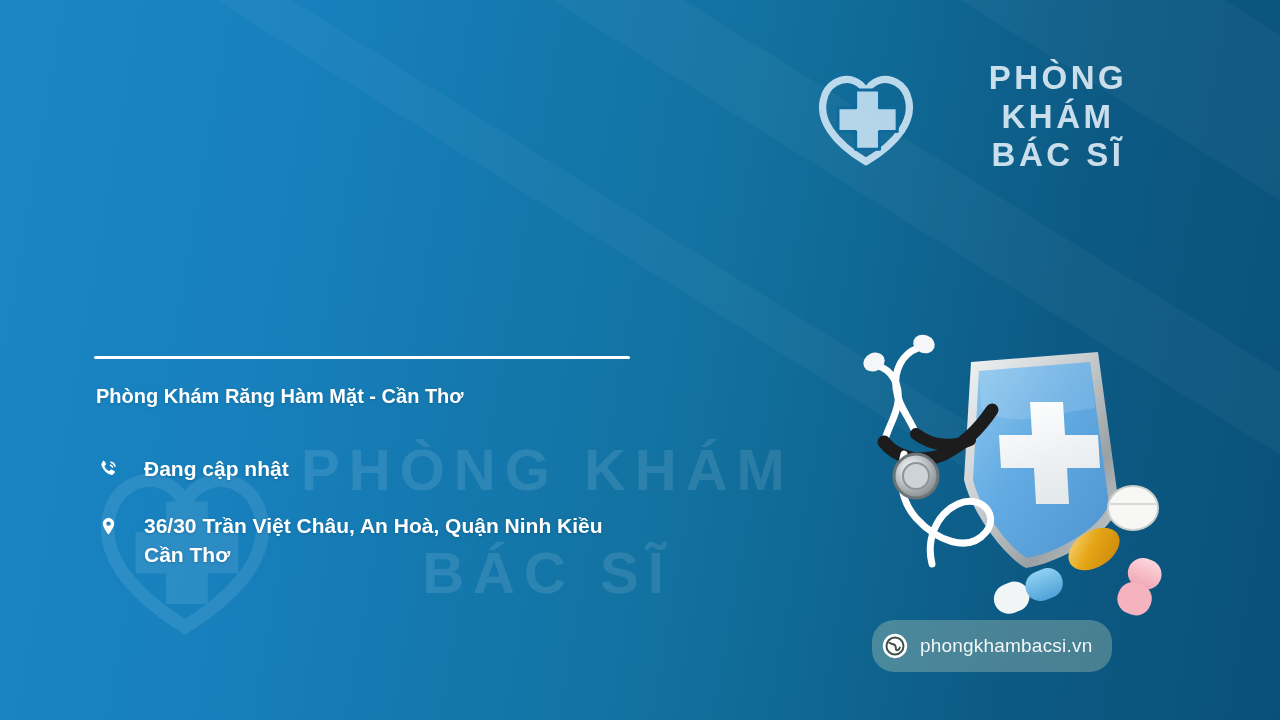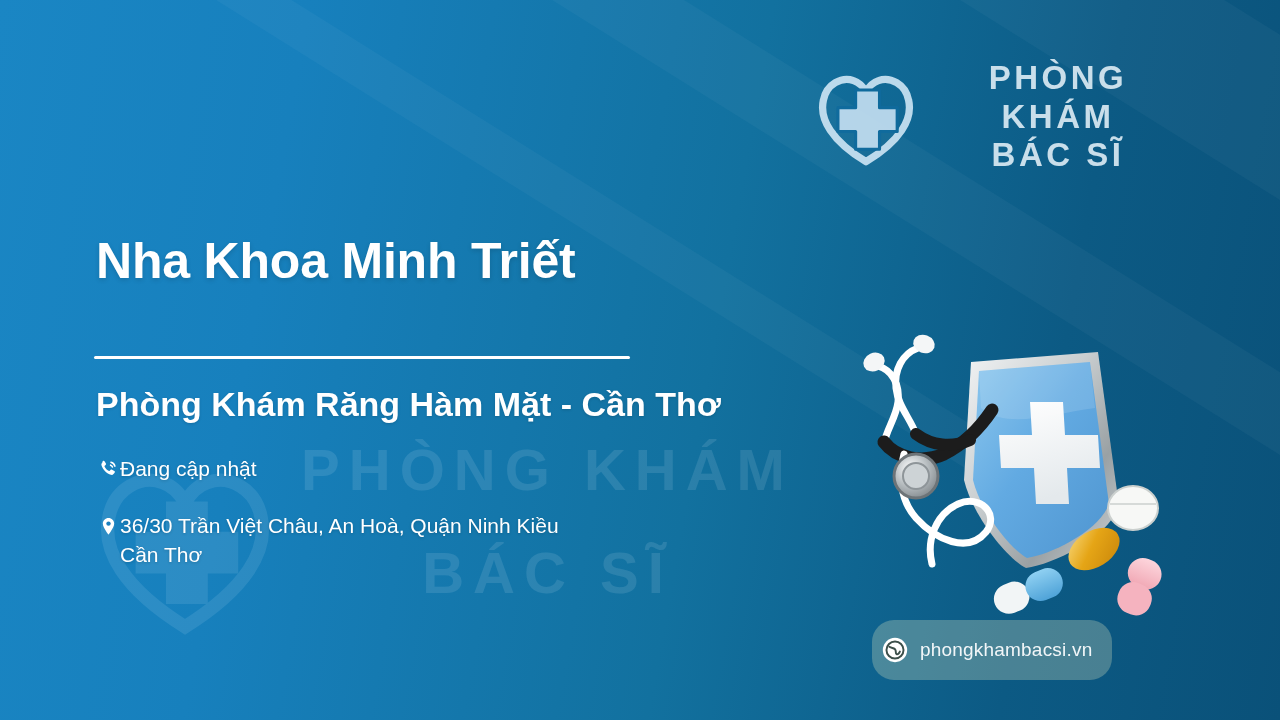--- a/index.html
+++ b/index.html
@@ -102,34 +102,34 @@
     width: 536px;
     height: 3px;
     background: #ffffff;
     border-radius: 2px;
   }
   #subtitle {
     position: absolute;
     left: 96px;
     top: 385px;
     color: #ffffff;
-    font-size: 34px;
+    font-size: 20px;
     font-weight: 700;
     white-space: nowrap;
     text-shadow: 0 1px 3px rgba(0,0,0,0.15);
   }
 
   .contact-row {
     position: absolute;
     display: flex;
     align-items: flex-start;
-    gap: 0;
+    gap: 24px;
     color: #ffffff;
     font-size: 21px;
-    font-weight: 400;
+    font-weight: 700;
     line-height: 1.36;
     text-shadow: 0 1px 3px rgba(0,0,0,0.18);
   }
   #row-phone { left: 96px; top: 455px; }
   #row-address { left: 96px; top: 512px; }
   .contact-row .ico {
     flex: 0 0 24px;
     width: 24px;
     height: 26px;
     display: flex;
@@ -146,21 +146,21 @@
     top: 318px;
     width: 340px;
     height: 300px;
   }
 
   
   #url-badge {
     position: absolute;
     left: 872px;
     top: 620px;
-    height: 60px;
+    height: 52px;
     padding: 0 20px 0 10px;
     border-radius: 22px;
     background: rgba(214, 226, 190, 0.30);
     display: flex;
     align-items: center;
     gap: 12px;
   }
   #url-badge .globe {
     width: 26px; height: 26px; flex: 0 0 26px;
   }
@@ -198,21 +198,20 @@
       <path d="M50 93 C17 73 5 52 9 34 C12 18 27 11 38 15 C44 17 48 22 50 26 C52 22 56 17 62 15 C73 11 88 18 91 34 C95 52 83 73 50 93 Z" fill="none" stroke="#d7ecfa" stroke-width="7" stroke-linejoin="round"></path>
       <path d="M40 24 h23 v17 h17 v23 h-17 v17 h-23 v-17 h-17 v-23 h17 z" fill="#cfe6f7" stroke="#0f6b9e" stroke-width="3" stroke-linejoin="round"></path>
       <path d="M63 24 h17 v17 h-17 z" fill="#1a7ab0" opacity="0.0"></path>
     </svg>
     <div class="words">
       <div class="l1">PHÒNG KHÁM</div>
       <div class="l2">BÁC SĨ</div>
     </div>
   </div>
 
-  <div id="headline">Nha Khoa Minh Triết</div>
   <div id="divider"></div>
   <div id="subtitle">Phòng Khám Răng Hàm Mặt - Cần Thơ</div>
 
   <div class="contact-row" id="row-phone">
     <span class="ico">
       <svg viewBox="0 0 24 24" width="22" height="22">
         <path d="M6.3 3.2c.6-.5 1.5-.4 1.9.3l1.5 2.5c.3.6.2 1.3-.3 1.7l-1 .8c-.2.2-.3.5-.2.8.4 1 1.1 2 2 2.9.9.9 1.9 1.6 2.9 2 .3.1.6 0 .8-.2l.8-1c.4-.5 1.1-.6 1.7-.3l2.5 1.5c.7.4.8 1.3.3 1.9l-1.2 1.4c-.7.8-1.8 1.1-2.8.8-2.3-.6-4.5-2-6.4-3.9-1.9-1.9-3.3-4.1-3.9-6.4-.3-1 0-2.1.8-2.8z" fill="#ffffff"></path>
         <path d="M15.2 4.6c2.1.5 3.8 2.2 4.3 4.3" fill="none" stroke="#ffffff" stroke-width="1.7" stroke-linecap="round"></path>
         <path d="M14.8 7.8c1 .3 1.8 1.1 2.1 2.1" fill="none" stroke="#ffffff" stroke-width="1.7" stroke-linecap="round"></path>
       </svg>

